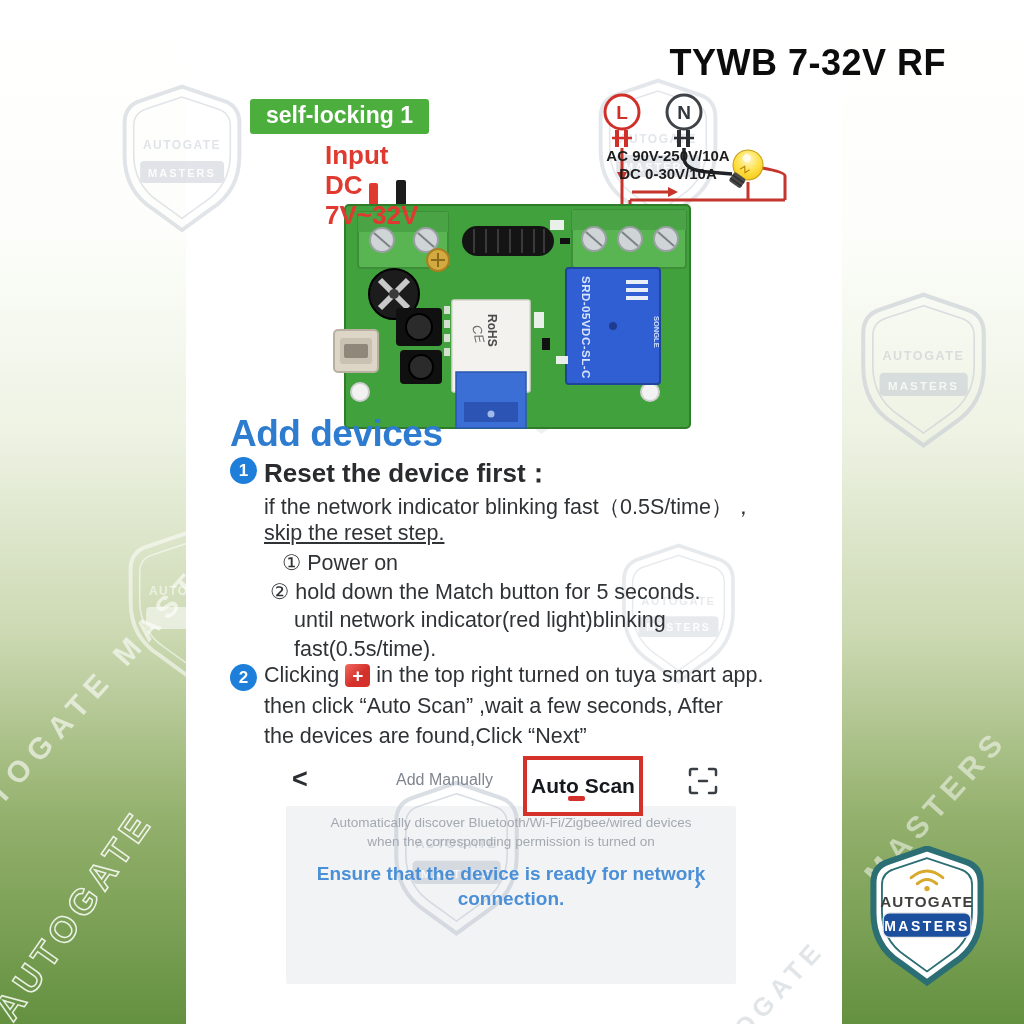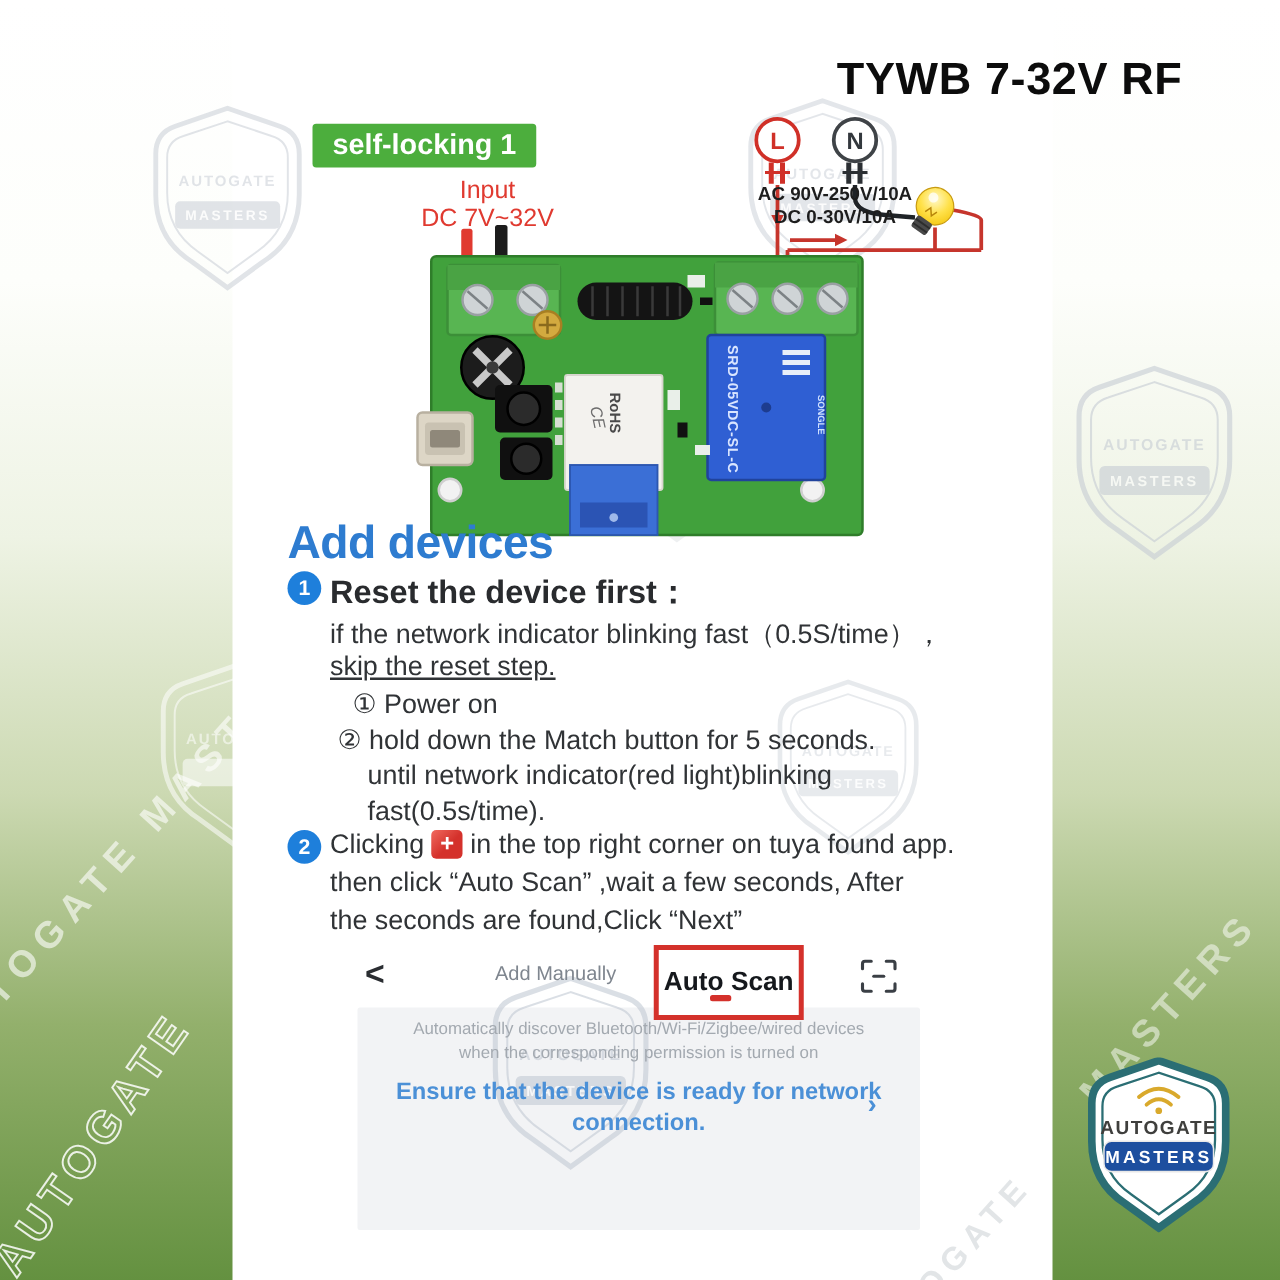--- a/index.html
+++ b/index.html
@@ -13,22 +13,22 @@
   .wm svg{position:absolute;left:0;top:0;}
   .wm .wm-name{position:absolute;top:36%;width:100%;text-align:center;font-size:12px;font-weight:700;letter-spacing:1.5px;}
   .wm .wm-box{position:absolute;top:51%;left:50%;transform:translateX(-50%);background:currentColor;border-radius:4px;padding:2px 8px;}
   .wm .wm-box span{color:rgba(255,255,255,.9);font-size:11px;font-weight:700;letter-spacing:2px;}
   .diag-text{pointer-events:none;z-index:1;font-weight:700;white-space:nowrap;}
   
   #title{right:78px;top:42px;font-size:36px;font-weight:800;color:#0c0c0c;letter-spacing:.5px;z-index:2;}
   #badge{left:250px;top:99px;background:var(--badge-green);color:#fff;font-size:23px;font-weight:700;
     padding:3px 16px 5px;border-radius:3px;z-index:2;}
   
-  #input-label{left:325px;top:141px;width:130px;text-align:center;color:var(--wire-red);
-    font-size:20px;font-weight:400;line-height:1.15;z-index:3;}
+  #input-label{left:325px;top:141px;width:130px;color:var(--wire-red);
+    font-size:26px;font-weight:700;line-height:1.15;z-index:3;}
   #rating-label{left:604px;top:147px;width:128px;text-align:center;color:#1d1d1d;
     font-size:15px;font-weight:700;line-height:1.2;z-index:3;}
   #diagram-svg{left:330px;top:80px;z-index:2;}
   
   .heading{left:230px;top:413px;font-size:37px;font-weight:700;color:var(--heading-blue);letter-spacing:-.5px;z-index:2;}
   .step-badge{width:27px;height:27px;border-radius:50%;background:var(--step-blue);color:#fff;
     font-size:17px;font-weight:700;display:flex;align-items:center;justify-content:center;z-index:2;}
   .step-title{font-size:26px;font-weight:600;color:#292b2e;z-index:2;}
   .body-line{font-size:21.5px;color:#303336;z-index:2;white-space:nowrap;}
   #plus-badge{display:inline-flex;align-items:center;justify-content:center;width:25px;height:23px;
@@ -284,24 +284,24 @@
   <div class="abs body-line" style="left:294px;top:637px;">fast(0.5s/time).</div>
 
   <div class="abs step-badge" style="left:230px;top:664px;">
       <span>2</span>
     </div>
   <div class="abs body-line s2row" style="left:264px;top:663px;">
     <span>Clicking</span>
     <span id="plus-badge">
         <span>+</span>
       </span>
-    <span>in the top right corner on tuya found app.</span>
+    <span>in the top right turned on tuya smart app.</span>
   </div>
   <div class="abs body-line" style="left:264px;top:694px;">then click “Auto Scan” ,wait a few seconds, After</div>
-  <div class="abs body-line" style="left:264px;top:724px;">the seconds are found,Click “Next”</div>
+  <div class="abs body-line" style="left:264px;top:724px;">the devices are found,Click “Next”</div>
 
   <div class="abs" id="app-back">&lt;</div>
   <div class="abs" id="tab-manual">Add Manually</div>
   <div class="abs" id="scan-box">
     <span id="tab-scan">Auto Scan</span>
   </div>
   <div class="abs" id="scan-dash"></div>
   <svg class="abs" id="scan-icon" width="30" height="28" viewBox="0 0 30 28">
     <g stroke="#3a3f45" stroke-width="2.5" fill="none" stroke-linecap="round">
       <path d="M2 8 V4 Q2 2 4 2 H9"></path>

